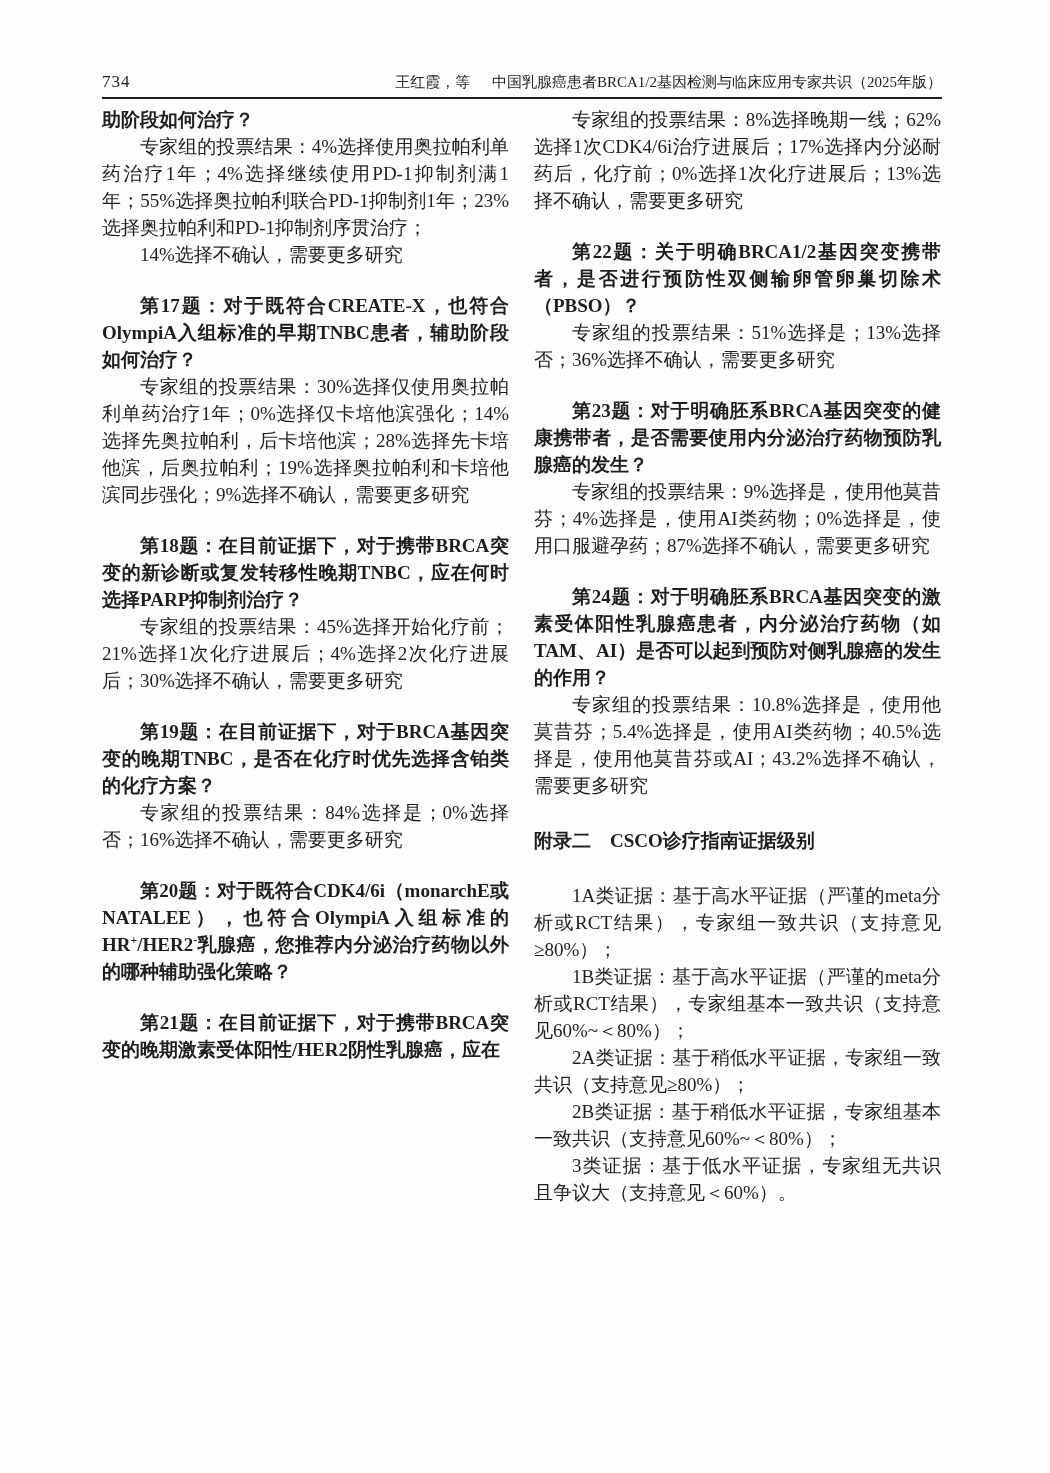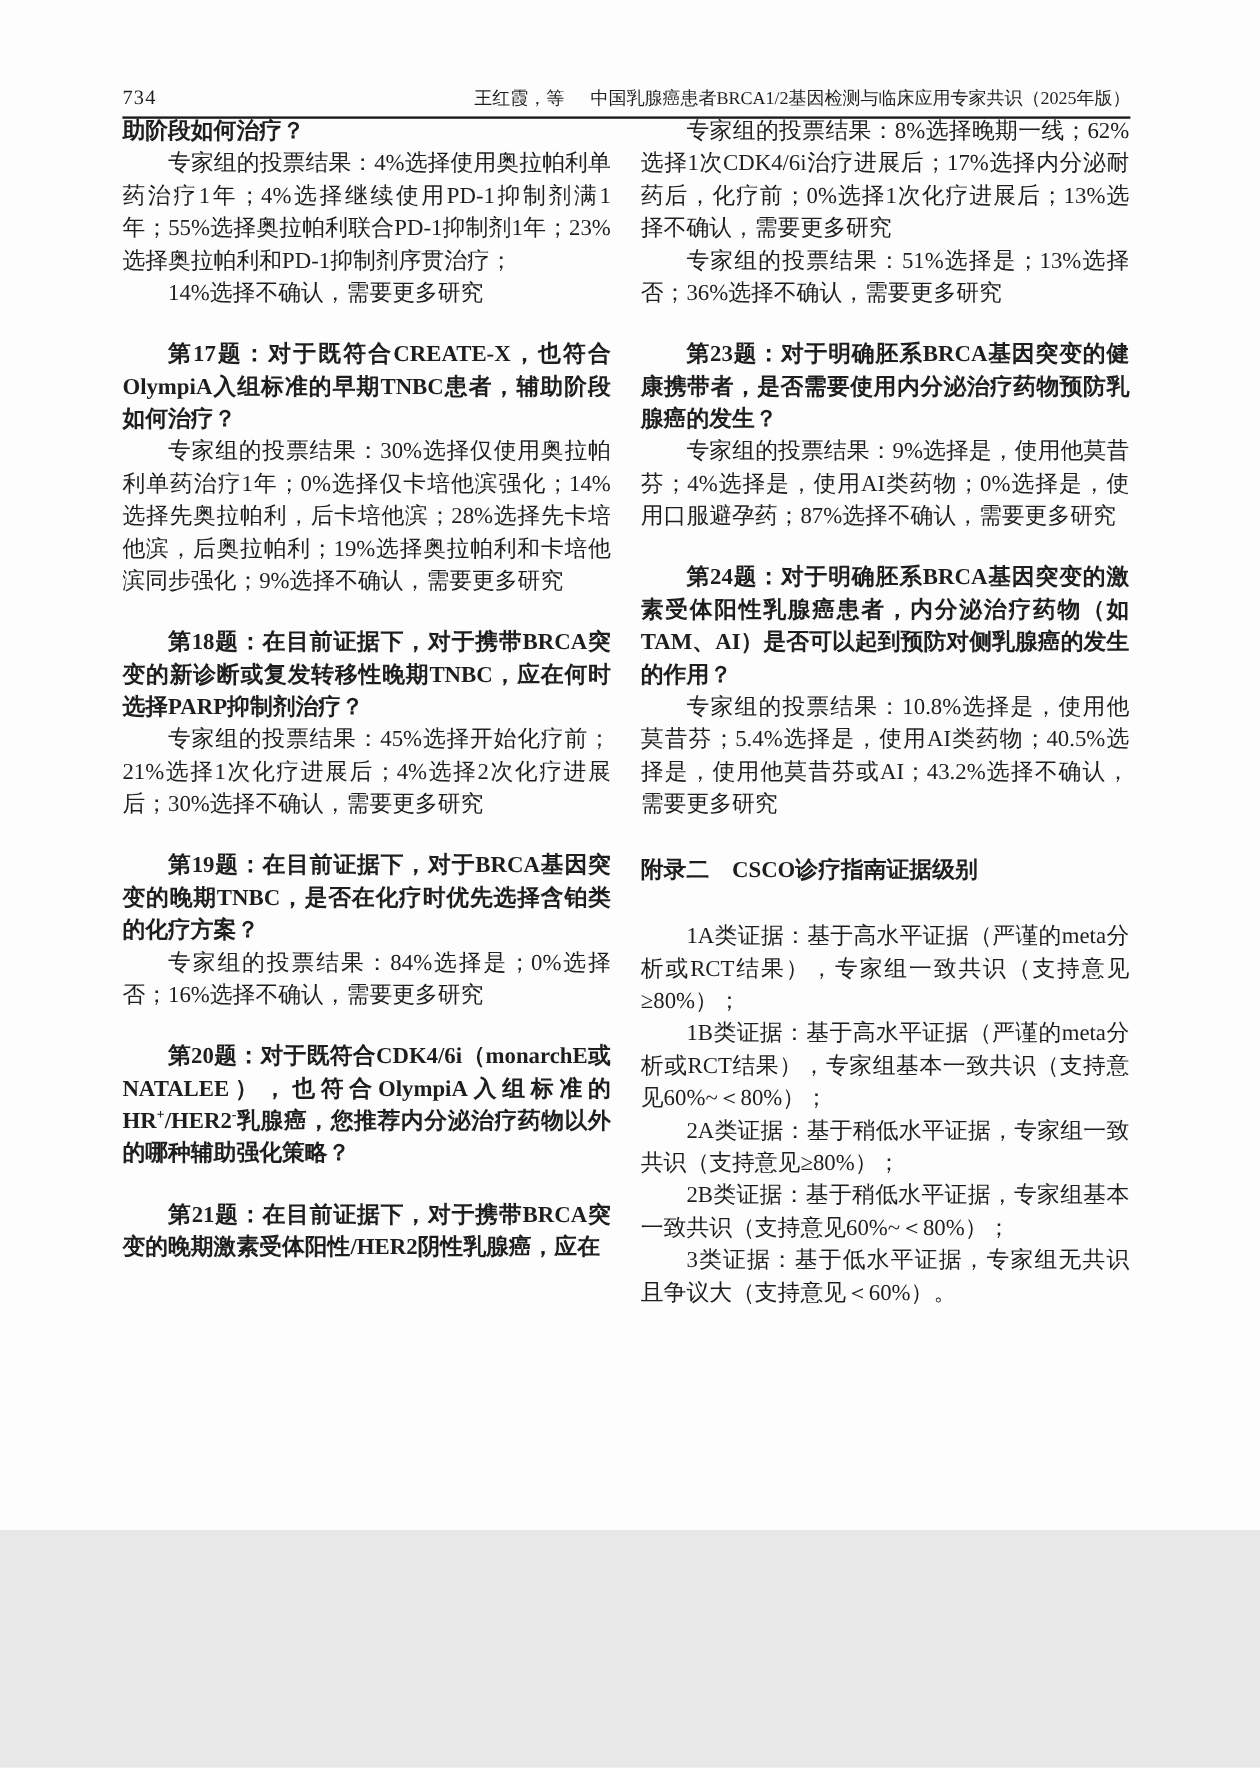--- a/index.html
+++ b/index.html
@@ -1,36 +1,36 @@
 <!DOCTYPE html>
 <html><head>
 <meta charset="utf-8">
 <style>
   html,body{margin:0;padding:0;background:#e8e8e8;}
   .page{
     position:relative;
-    width:1050px;height:1275px;
+    width:1050px;height:1473px;
     background:#fdfdfd;
     color:#1e1e1e;
     font-family:"Liberation Serif","DejaVu Serif",serif;
     overflow:hidden;
   }
   .page-header{
     position:absolute;
     left:102px;top:72px;width:840px;
     display:flex;align-items:baseline;justify-content:space-between;
     padding-bottom:5px;
     border-bottom:2px solid #1d1d1d;
   }
   .page-number{font-size:17px;letter-spacing:1px;}
   .header-right{font-size:15px;white-space:nowrap;}
   .header-authors{margin-right:18px;}
   .content{
     position:absolute;
-    left:102px;top:96px;width:840px;
+    left:102px;top:106px;width:840px;
     display:flex;gap:25px;
   }
   .col{
     width:407px;
     font-size:19px;
     line-height:27px;
     text-align:justify;
     text-justify:inter-character;
   }
   .col p{margin:0;text-indent:2em;}
@@ -63,20 +63,21 @@
         <p><span>专家组的投票结果：30%选择仅使用奥拉帕利单药治疗1年；0%选择仅卡培他滨强化；14%选择先奥拉帕利，后卡培他滨；28%选择先卡培他滨，后奥拉帕利；19%选择奥拉帕利和卡培他滨同步强化；9%选择不确认，需要更多研究</span></p>
         <p class="sec"><span class="b">第18题：在目前证据下，对于携带</span><span class="b i">BRCA</span><span class="b">突变的新诊断或复发转移性晚期TNBC，应在何时选择PARP抑制剂治疗？</span></p>
         <p><span>专家组的投票结果：45%选择开始化疗前；21%选择1次化疗进展后；4%选择2次化疗进展后；30%选择不确认，需要更多研究</span></p>
         <p class="sec"><span class="b">第19题：在目前证据下，对于</span><span class="b i">BRCA</span><span class="b">基因突变的晚期TNBC，是否在化疗时优先选择含铂类的化疗方案？</span></p>
         <p><span>专家组的投票结果：84%选择是；0%选择否；16%选择不确认，需要更多研究</span></p>
         <p class="sec"><span class="b">第20题：对于既符合CDK4/6i（monarchE或NATALEE），也符合OlympiA入组标准的HR</span><span class="b sup">+</span><span class="b">/HER2</span><span class="b sup">-</span><span class="b">乳腺癌，您推荐内分泌治疗药物以外的哪种辅助强化策略？</span></p>
         <p class="sec"><span class="b">第21题：在目前证据下，对于携带</span><span class="b i">BRCA</span><span class="b">突变的晚期激素受体阳性/HER2阴性乳腺癌，应在</span></p>
       </div>
     <div class="col">
         <p><span>专家组的投票结果：8%选择晚期一线；62%选择1次CDK4/6i治疗进展后；17%选择内分泌耐药后，化疗前；0%选择1次化疗进展后；13%选择不确认，需要更多研究</span></p>
+        <p class="sec"><span class="b">第22题：关于明确</span><span class="b i">BRCA1/2</span><span class="b">基因突变携带者，是否进行预防性双侧输卵管卵巢切除术（PBSO）？</span></p>
         <p><span>专家组的投票结果：51%选择是；13%选择否；36%选择不确认，需要更多研究</span></p>
         <p class="sec"><span class="b">第23题：对于明确胚系</span><span class="b i">BRCA</span><span class="b">基因突变的健康携带者，是否需要使用内分泌治疗药物预防乳腺癌的发生？</span></p>
         <p><span>专家组的投票结果：9%选择是，使用他莫昔芬；4%选择是，使用AI类药物；0%选择是，使用口服避孕药；87%选择不确认，需要更多研究</span></p>
         <p class="sec"><span class="b">第24题：对于明确胚系</span><span class="b i">BRCA</span><span class="b">基因突变的激素受体阳性乳腺癌患者，内分泌治疗药物（如TAM、AI）是否可以起到预防对侧乳腺癌的发生的作用？</span></p>
         <p><span>专家组的投票结果：10.8%选择是，使用他莫昔芬；5.4%选择是，使用AI类药物；40.5%选择是，使用他莫昔芬或AI；43.2%选择不确认，需要更多研究</span></p>
         <p class="appendix"><span class="b">附录二　CSCO诊疗指南证据级别</span></p>
         <p><span>1A类证据：基于高水平证据（严谨的</span><span class="i">meta</span><span>分析或RCT结果），专家组一致共识（支持意见≥80%）；</span></p>
         <p><span>1B类证据：基于高水平证据（严谨的</span><span class="i">meta</span><span>分析或RCT结果），专家组基本一致共识（支持意见60%~＜80%）；</span></p>
         <p><span>2A类证据：基于稍低水平证据，专家组一致共识（支持意见≥80%）；</span></p>
         <p><span>2B类证据：基于稍低水平证据，专家组基本一致共识（支持意见60%~＜80%）；</span></p>

